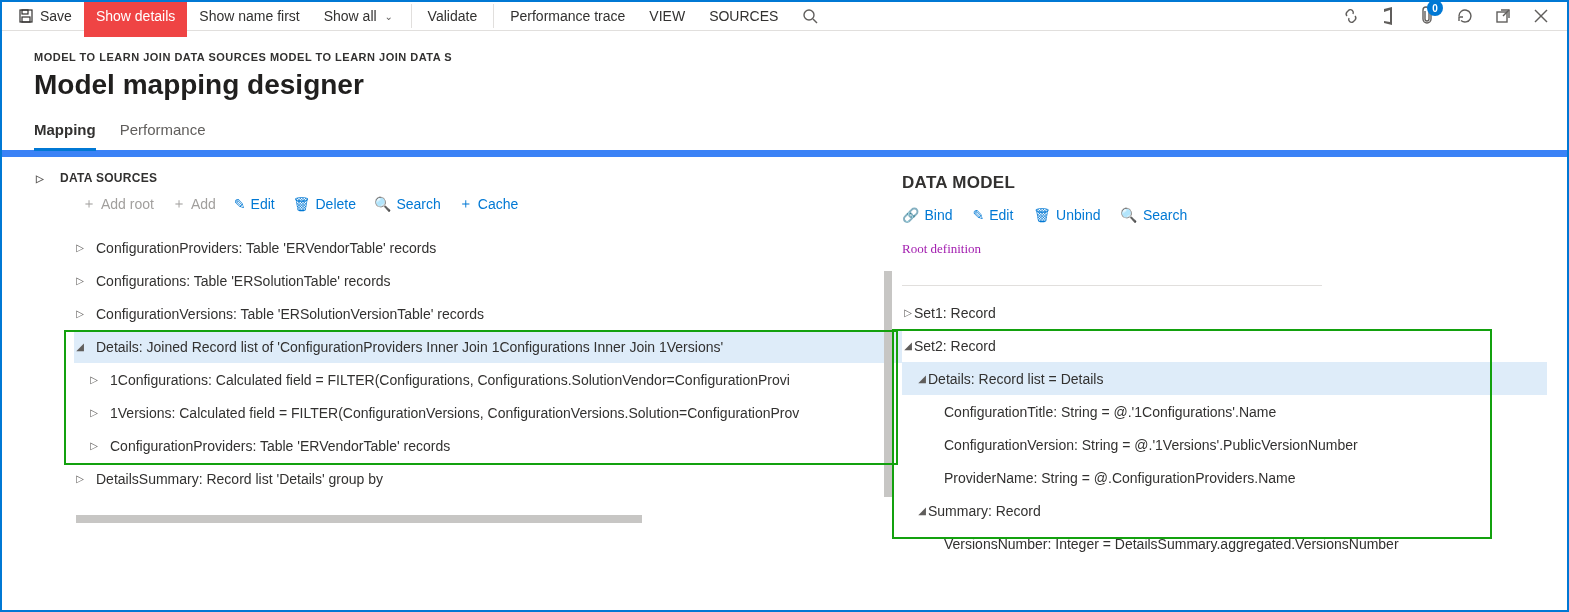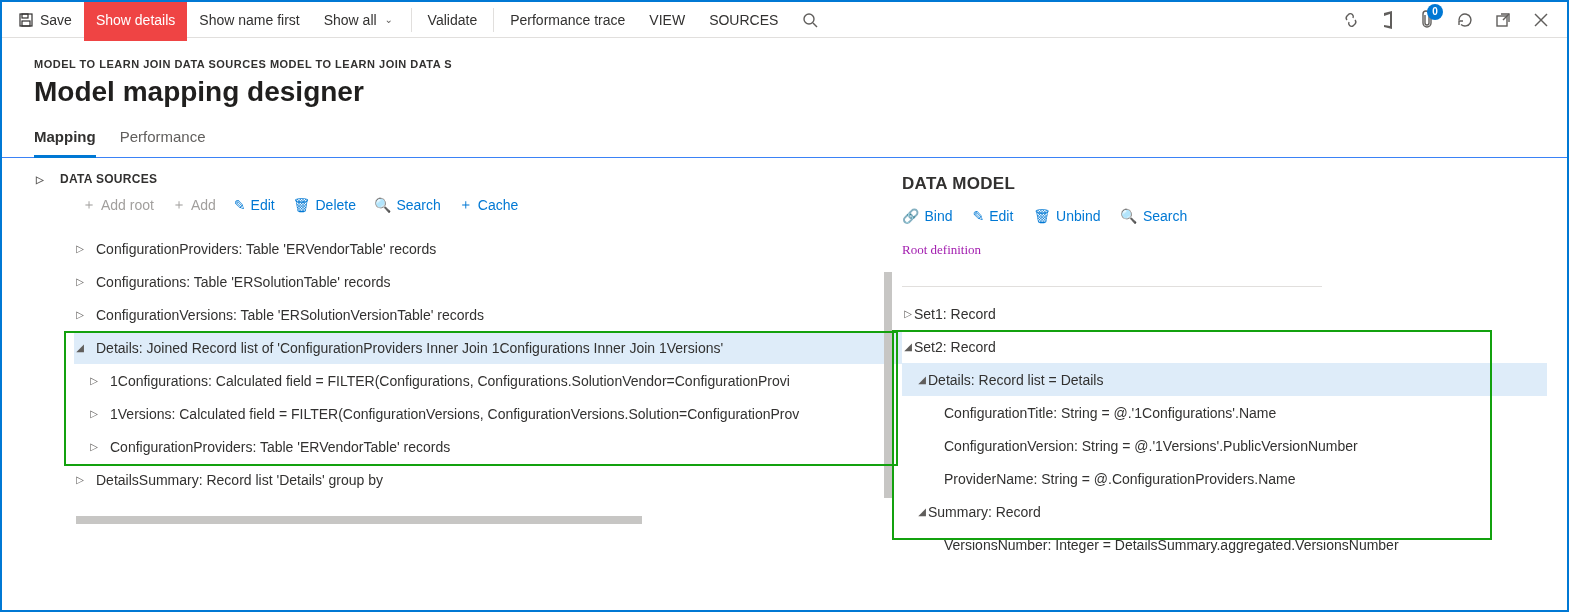--- a/index.html
+++ b/index.html
@@ -1,34 +1,34 @@
 <!DOCTYPE html>
 <html><head>
 <meta charset="utf-8">
 <style>
 * { box-sizing: border-box; margin: 0; padding: 0; font-family: "Segoe UI", Arial, sans-serif; }
 body { background: #fff; width: 1569px; height: 612px; border: 2px solid #0078d4; overflow: hidden; font-size: 13px; color: #323130; }
 
 
-.toolbar { height: 36px; display: flex; align-items: center; border-bottom: 1px solid #e1dfdd; padding: 0 4px; }
+.toolbar { height: 29px; display: flex; align-items: center; border-bottom: 1px solid #e1dfdd; padding: 0 4px; }
 .tbtn { height: 42px; display: flex; align-items: center; padding: 0 12px; font-size: 14px; color: #323130; cursor: pointer; gap: 6px; }
 .tbtn.active { background: #ef4444; color: #fff; }
 .tsep { width: 1px; height: 24px; background: #e1dfdd; margin: 0 4px; }
 .tbar-right { margin-left: auto; display: flex; align-items: center; gap: 18px; padding-right: 12px; }
 .ricon { width: 20px; height: 20px; display: flex; align-items: center; justify-content: center; color: #605e5c; cursor: pointer; }
 .badge { position: relative; }
 .badge-num { position: absolute; top: -6px; right: -6px; background: #0078d4; color: #fff; border-radius: 10px; font-size: 10px; min-width: 16px; height: 16px; display: flex; align-items: center; justify-content: center; padding: 0 3px; font-weight: 600;}
 
 
 .header { padding: 20px 0 0 32px; }
 .breadcrumb { font-size: 11px; letter-spacing: 0.5px; color: #323130; text-transform: uppercase; font-weight: 700;}
 .page-title { font-size: 28px; font-weight: 600; color: #201f1e; margin-top: 6px; }
 
 
-.tabs { display: flex; gap: 24px; padding: 20px 0 0 32px; border-bottom: 1px solid #3b82f6; }
+.tabs { display: flex; gap: 24px; padding: 20px 0 0 32px; border-bottom: 7px solid #3b82f6; }
 .tab { padding: 0 0 10px 0; font-size: 15px; color: #605e5c; cursor: pointer; }
 .tab.active { color: #323130; font-weight: 600; border-bottom: 3px solid #0078d4; margin-bottom: -1px; }
 
 
 .main { display: flex; height: calc(100% - 170px); }
 .left { flex: 0 0 900px; padding: 0 0 0 32px; position: relative;}
 .right { flex: 1; padding: 0 20px 0 0; }
 
 .sec-head { display: flex; align-items: center; gap: 14px; padding: 14px 0 10px 0; font-size: 12px; font-weight: 700; color: #323130; letter-spacing: 0.3px; }
 .chev { color: #605e5c; font-size: 10px; width: 12px; display:inline-block; text-align:center;}

